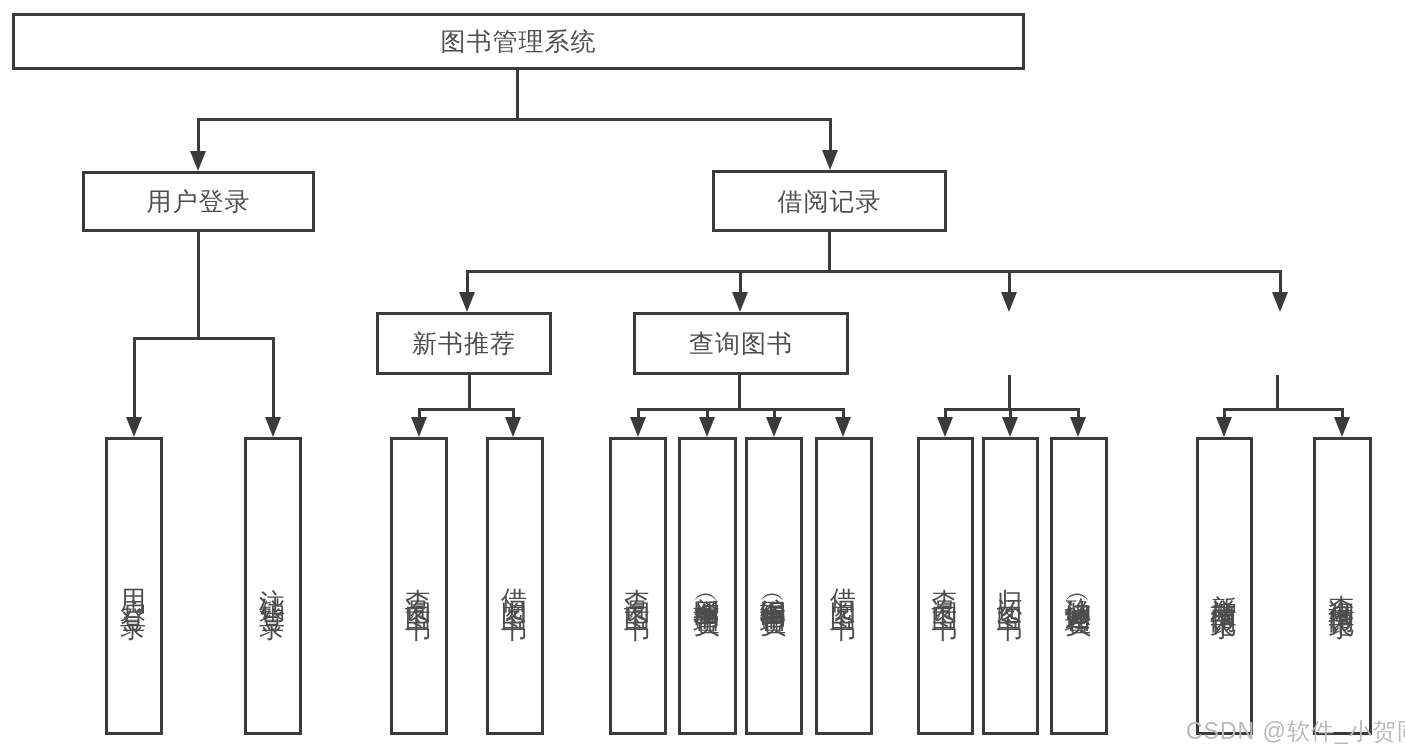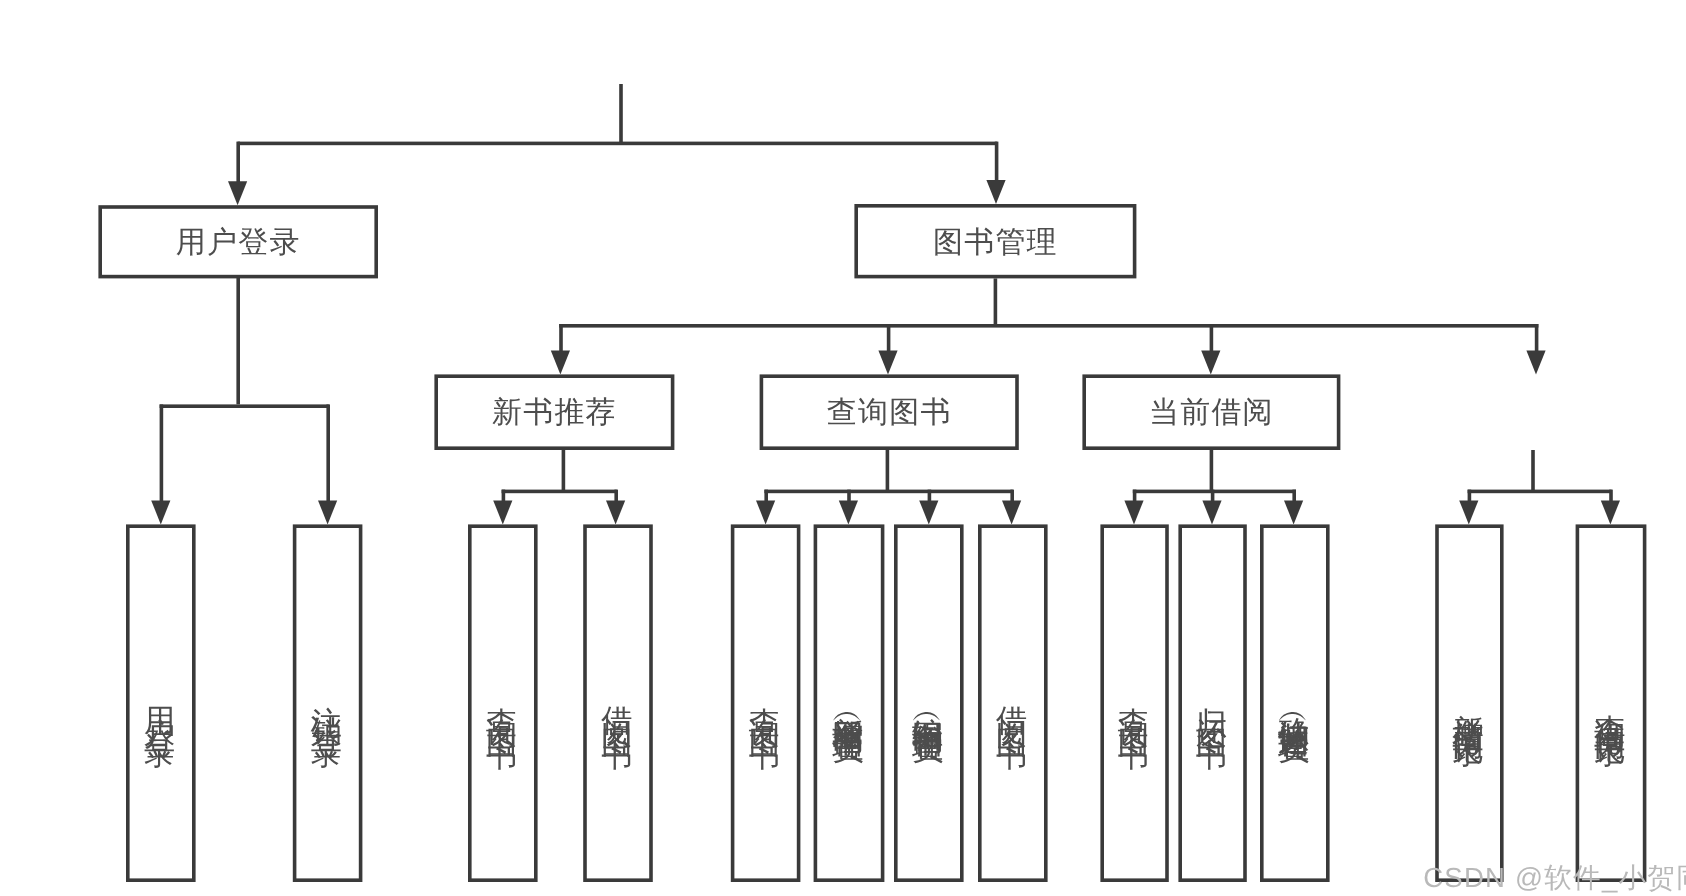--- a/index.html
+++ b/index.html
@@ -64,61 +64,61 @@
     letter-spacing:1px;
     z-index:10;
     white-space:nowrap;
   }
 </style>
 </head>
 <body>
 
 <div id="canvas">
 
+  <div class="node" style="left:12px;top:13px;width:1013px;height:57px">
+    <span>图书管理系统</span>
+  </div>
 
   <div class="vline" style="left:516px;top:70px;height:49px"></div>
   <div class="hline" style="left:198px;top:118px;width:633px"></div>
   <div class="vline" style="left:197px;top:118px;height:36px"></div>
   <div class="ahead" style="left:190px;top:151px"></div>
   <div class="vline" style="left:829px;top:118px;height:36px"></div>
   <div class="ahead" style="left:822px;top:150px"></div>
 
   <div class="node" style="left:82px;top:171px;width:233px;height:61px">
     <span>用户登录</span>
   </div>
   <div class="node" style="left:712px;top:170px;width:235px;height:62px">
-    <span>图书管理</span>
+    <span>借阅记录</span>
   </div>
 
   <div class="vline" style="left:197px;top:231px;height:106px"></div>
   <div class="hline" style="left:133px;top:337px;width:141px"></div>
   <div class="vline" style="left:133px;top:337px;height:83px"></div>
   <div class="ahead" style="left:126px;top:417px"></div>
   <div class="vline" style="left:272px;top:337px;height:83px"></div>
   <div class="ahead" style="left:265px;top:417px"></div>
 
   <div class="vline" style="left:828px;top:232px;height:39px"></div>
   <div class="hline" style="left:466px;top:270px;width:816px"></div>
   <div class="vline" style="left:466px;top:270px;height:25px"></div>
   <div class="ahead" style="left:459px;top:292px"></div>
   <div class="vline" style="left:739px;top:270px;height:25px"></div>
   <div class="ahead" style="left:732px;top:292px"></div>
   <div class="vline" style="left:1008px;top:270px;height:25px"></div>
   <div class="ahead" style="left:1001px;top:292px"></div>
   <div class="vline" style="left:1279px;top:270px;height:25px"></div>
   <div class="ahead" style="left:1272px;top:292px"></div>
 
-  <div class="node" style="left:362px;top:312px;width:200px;height:63px">
+  <div class="node" style="left:376px;top:312px;width:176px;height:63px">
     <span>新书推荐</span>
   </div>
   <div class="node" style="left:633px;top:312px;width:216px;height:63px">
     <span>查询图书</span>
-  </div>
-  <div class="node" style="left:902px;top:312px;width:215px;height:63px">
-    <span>当前借阅</span>
   </div>
 
   <div class="vline" style="left:468px;top:375px;height:34px"></div>
   <div class="hline" style="left:418px;top:408px;width:96px"></div>
   <div class="vline" style="left:418px;top:408px;height:12px"></div>
   <div class="ahead" style="left:411px;top:417px"></div>
   <div class="vline" style="left:512px;top:408px;height:12px"></div>
   <div class="ahead" style="left:505px;top:417px"></div>
 
   <div class="vline" style="left:738px;top:375px;height:34px"></div>

